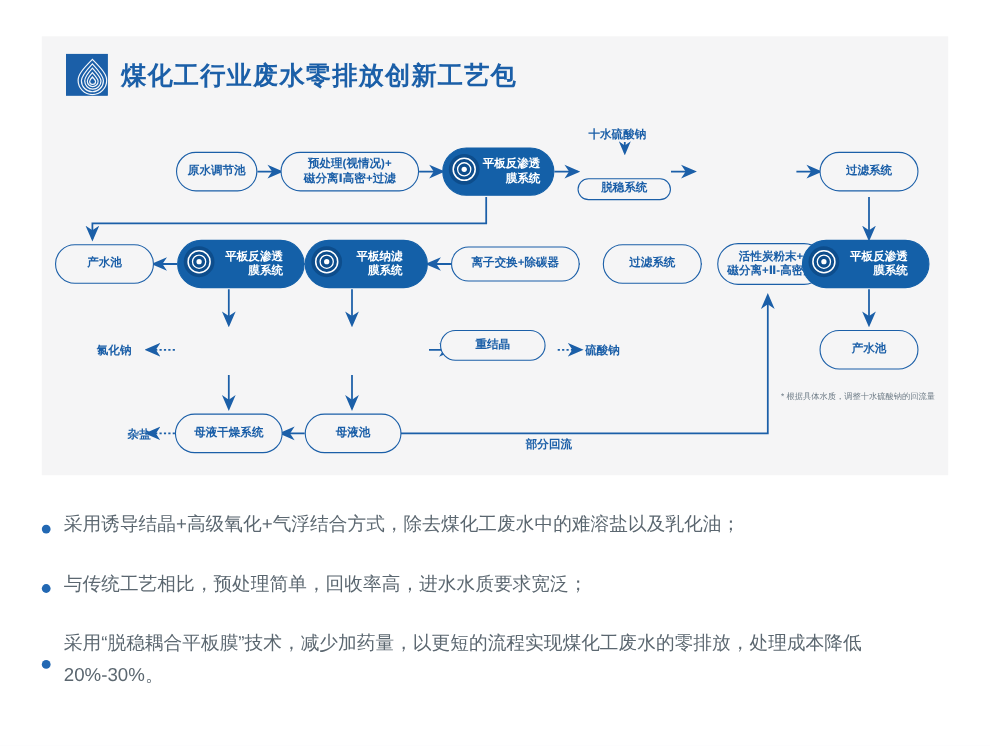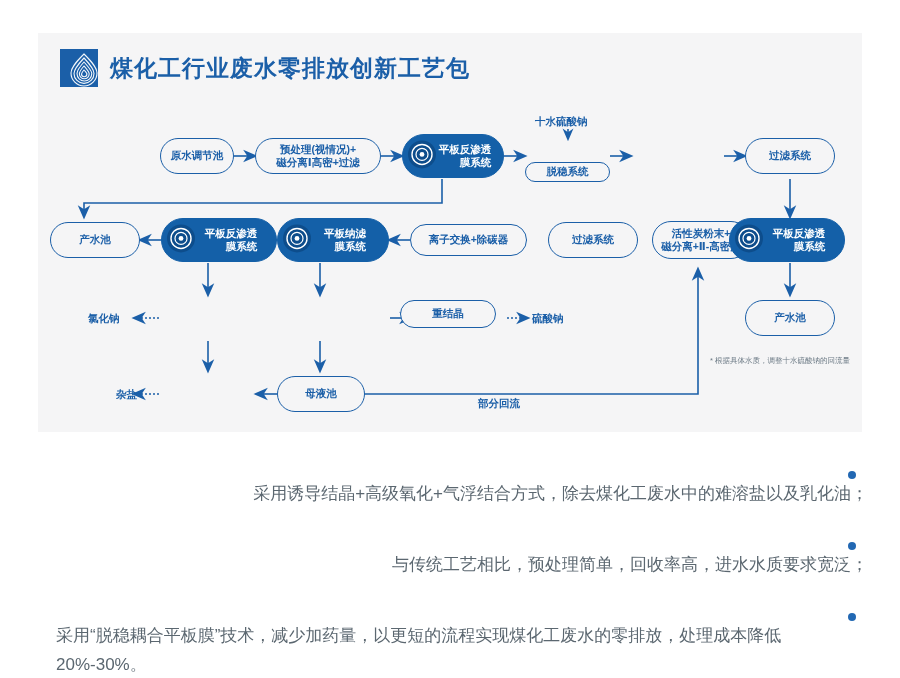--- a/index.html
+++ b/index.html
@@ -39,21 +39,21 @@
   .plain{
     position:absolute;color:#1b5fa8;font-size:10.5px;font-weight:bold;
     white-space:nowrap;
   }
   .note{
     position:absolute;color:#6d7b86;font-size:7.5px;white-space:nowrap;
     font-weight:normal;
   }
   
   #bullets{position:absolute;left:38px;top:462px;width:830px;}
-  .bullet{display:flex;align-items:flex-end;margin-bottom:24px;flex-direction:column;}
+  .bullet{display:flex;align-items:center;margin-bottom:24px;}
   .dot{
     width:8px;height:8px;border-radius:50%;background:#2268b3;
     margin-top:9px;margin-right:12px;flex:none;
   }
   .btxt{
     font-size:17px;color:#5b6770;line-height:1.75;
     font-family:"Liberation Sans","DejaVu Sans",sans-serif;
   }
 </style>
 </head>
@@ -223,20 +223,23 @@
 
 
     <div class="node" style="left:362px;top:267px;width:96px;height:28px;">
       <span class="ntxt">重结晶</span>
     </div>
 
     <div class="node" style="left:707px;top:267px;width:90px;height:36px;">
       <span class="ntxt">产水池</span>
     </div>
 
+    <div class="node" style="left:121px;top:343px;width:98px;height:36px;">
+      <span class="ntxt">母液干燥系统</span>
+    </div>
 
     <div class="node" style="left:239px;top:343px;width:88px;height:36px;">
       <span class="ntxt">母液池</span>
     </div>
 
     <div class="plain" style="left:497px;top:82px;">十水硫酸钠</div>
     <div class="plain" style="left:50px;top:279px;">氯化钠</div>
     <div class="plain" style="left:494px;top:279px;">硫酸钠</div>
     <div class="plain" style="left:58px;top:355px;margin-left:20px;">杂盐</div>
     <div class="plain" style="left:440px;top:364px;">部分回流</div>

